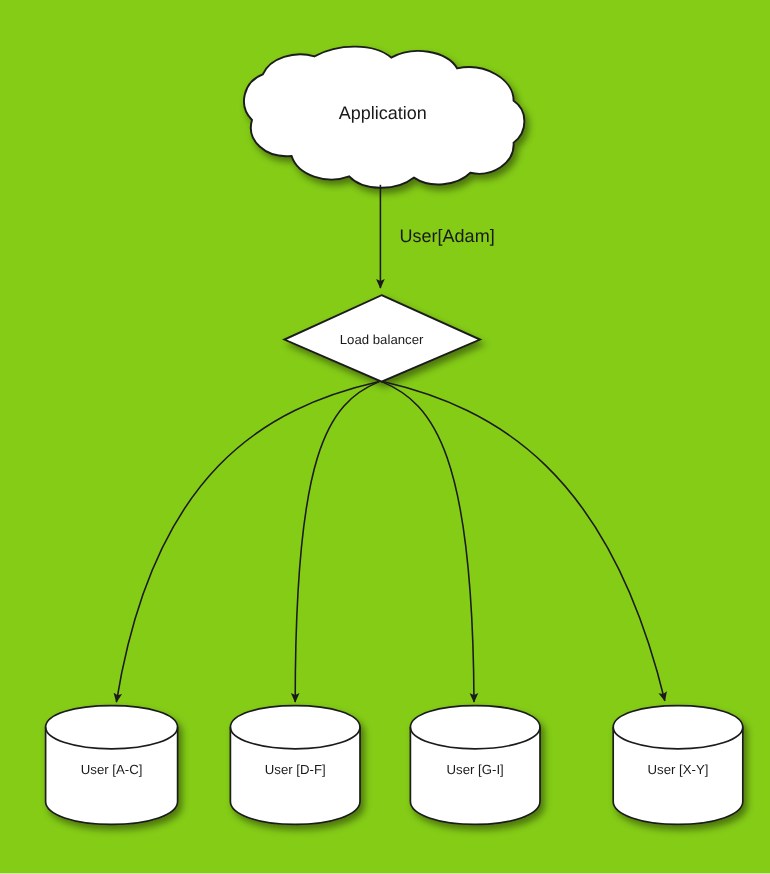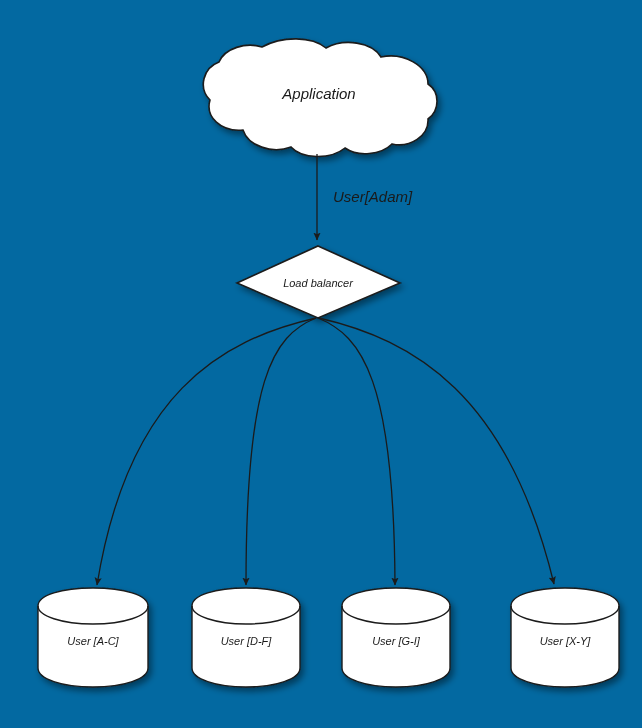--- a/index.html
+++ b/index.html
@@ -8,23 +8,22 @@
     background: #ffffff;
   }
   body {
     font-family: "Liberation Sans", sans-serif;
     -webkit-font-smoothing: antialiased;
   }
   #canvas {
     position: relative;
     width: 642px;
     height: 728px;
-    background: #0369a1;
+    background: #84cc16;
     overflow: hidden;
-    font-style: italic;
   }
   #diagram-svg {
     position: absolute;
     top: 0;
     left: 0;
     width: 642px;
     height: 728px;
   }
   .node-label {
     font-family: "Liberation Sans", sans-serif;

